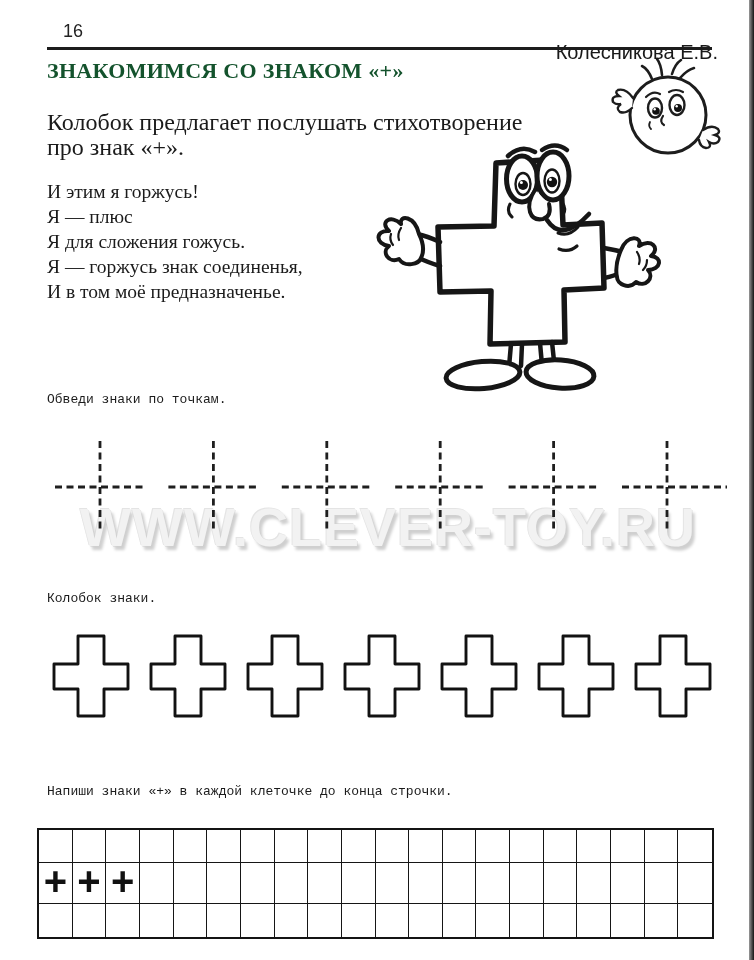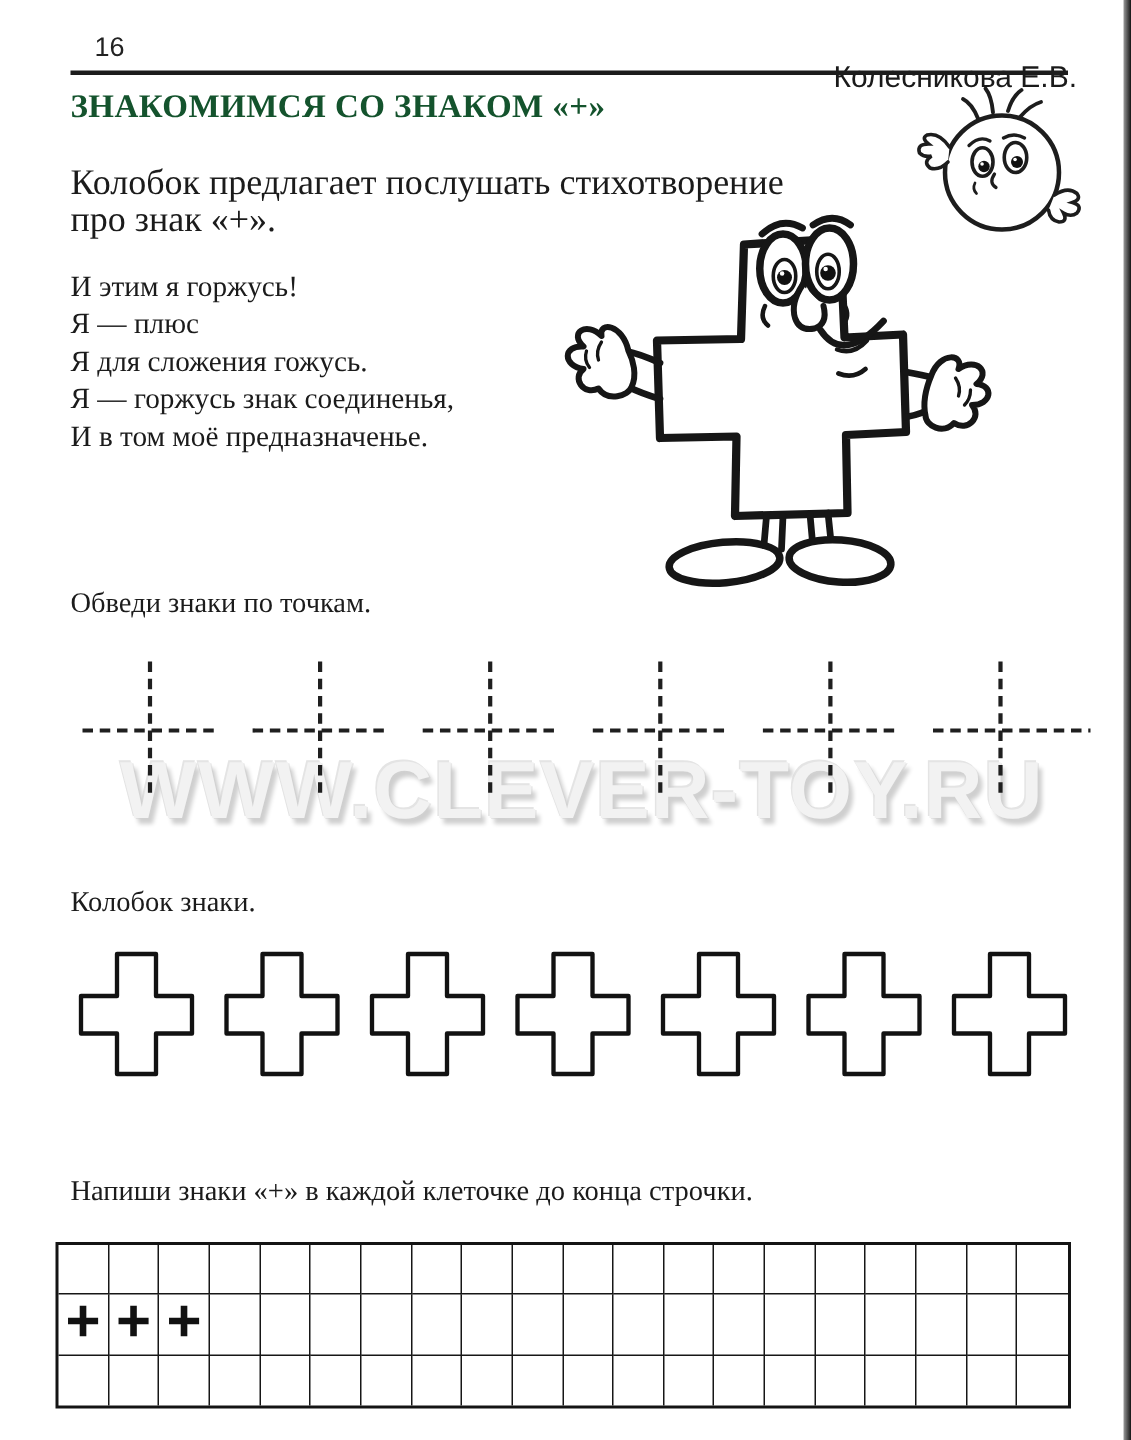--- a/index.html
+++ b/index.html
@@ -24,21 +24,21 @@
     position:absolute; left:47px; top:47px; width:665px; height:3px; background:#1c1c1c;
   }
   .title {
     position:absolute; left:47px; top:58px;
     font-family:Liberation Serif, serif; font-weight:bold;
     font-size:22px; letter-spacing:.3px; color:#14532d;
   }
   .intro { position:absolute; left:47px; top:110px; font-size:24px; line-height:25px; }
   .poem  { position:absolute; left:47px; top:179px; font-size:19.5px; line-height:25px; }
   .poem div, .intro div { white-space:nowrap; }
-  .task-label { position:absolute; left:47px; font-size:19px; }
+  .task-label { position:absolute; left:47px; font-size:13px;font-family:Liberation Mono, monospace; }
   .label-trace { top:392px; }
   .label-color { top:591px; }
   .label-write { top:784px; }
 
   .illus { position:absolute; }
   .illus-plus-character { left:363px; top:108px; }
   .illus-kolobok { left:606px; top:56px; }
 
   .watermark {
     position:absolute; left:80px; top:452px; z-index:1;

